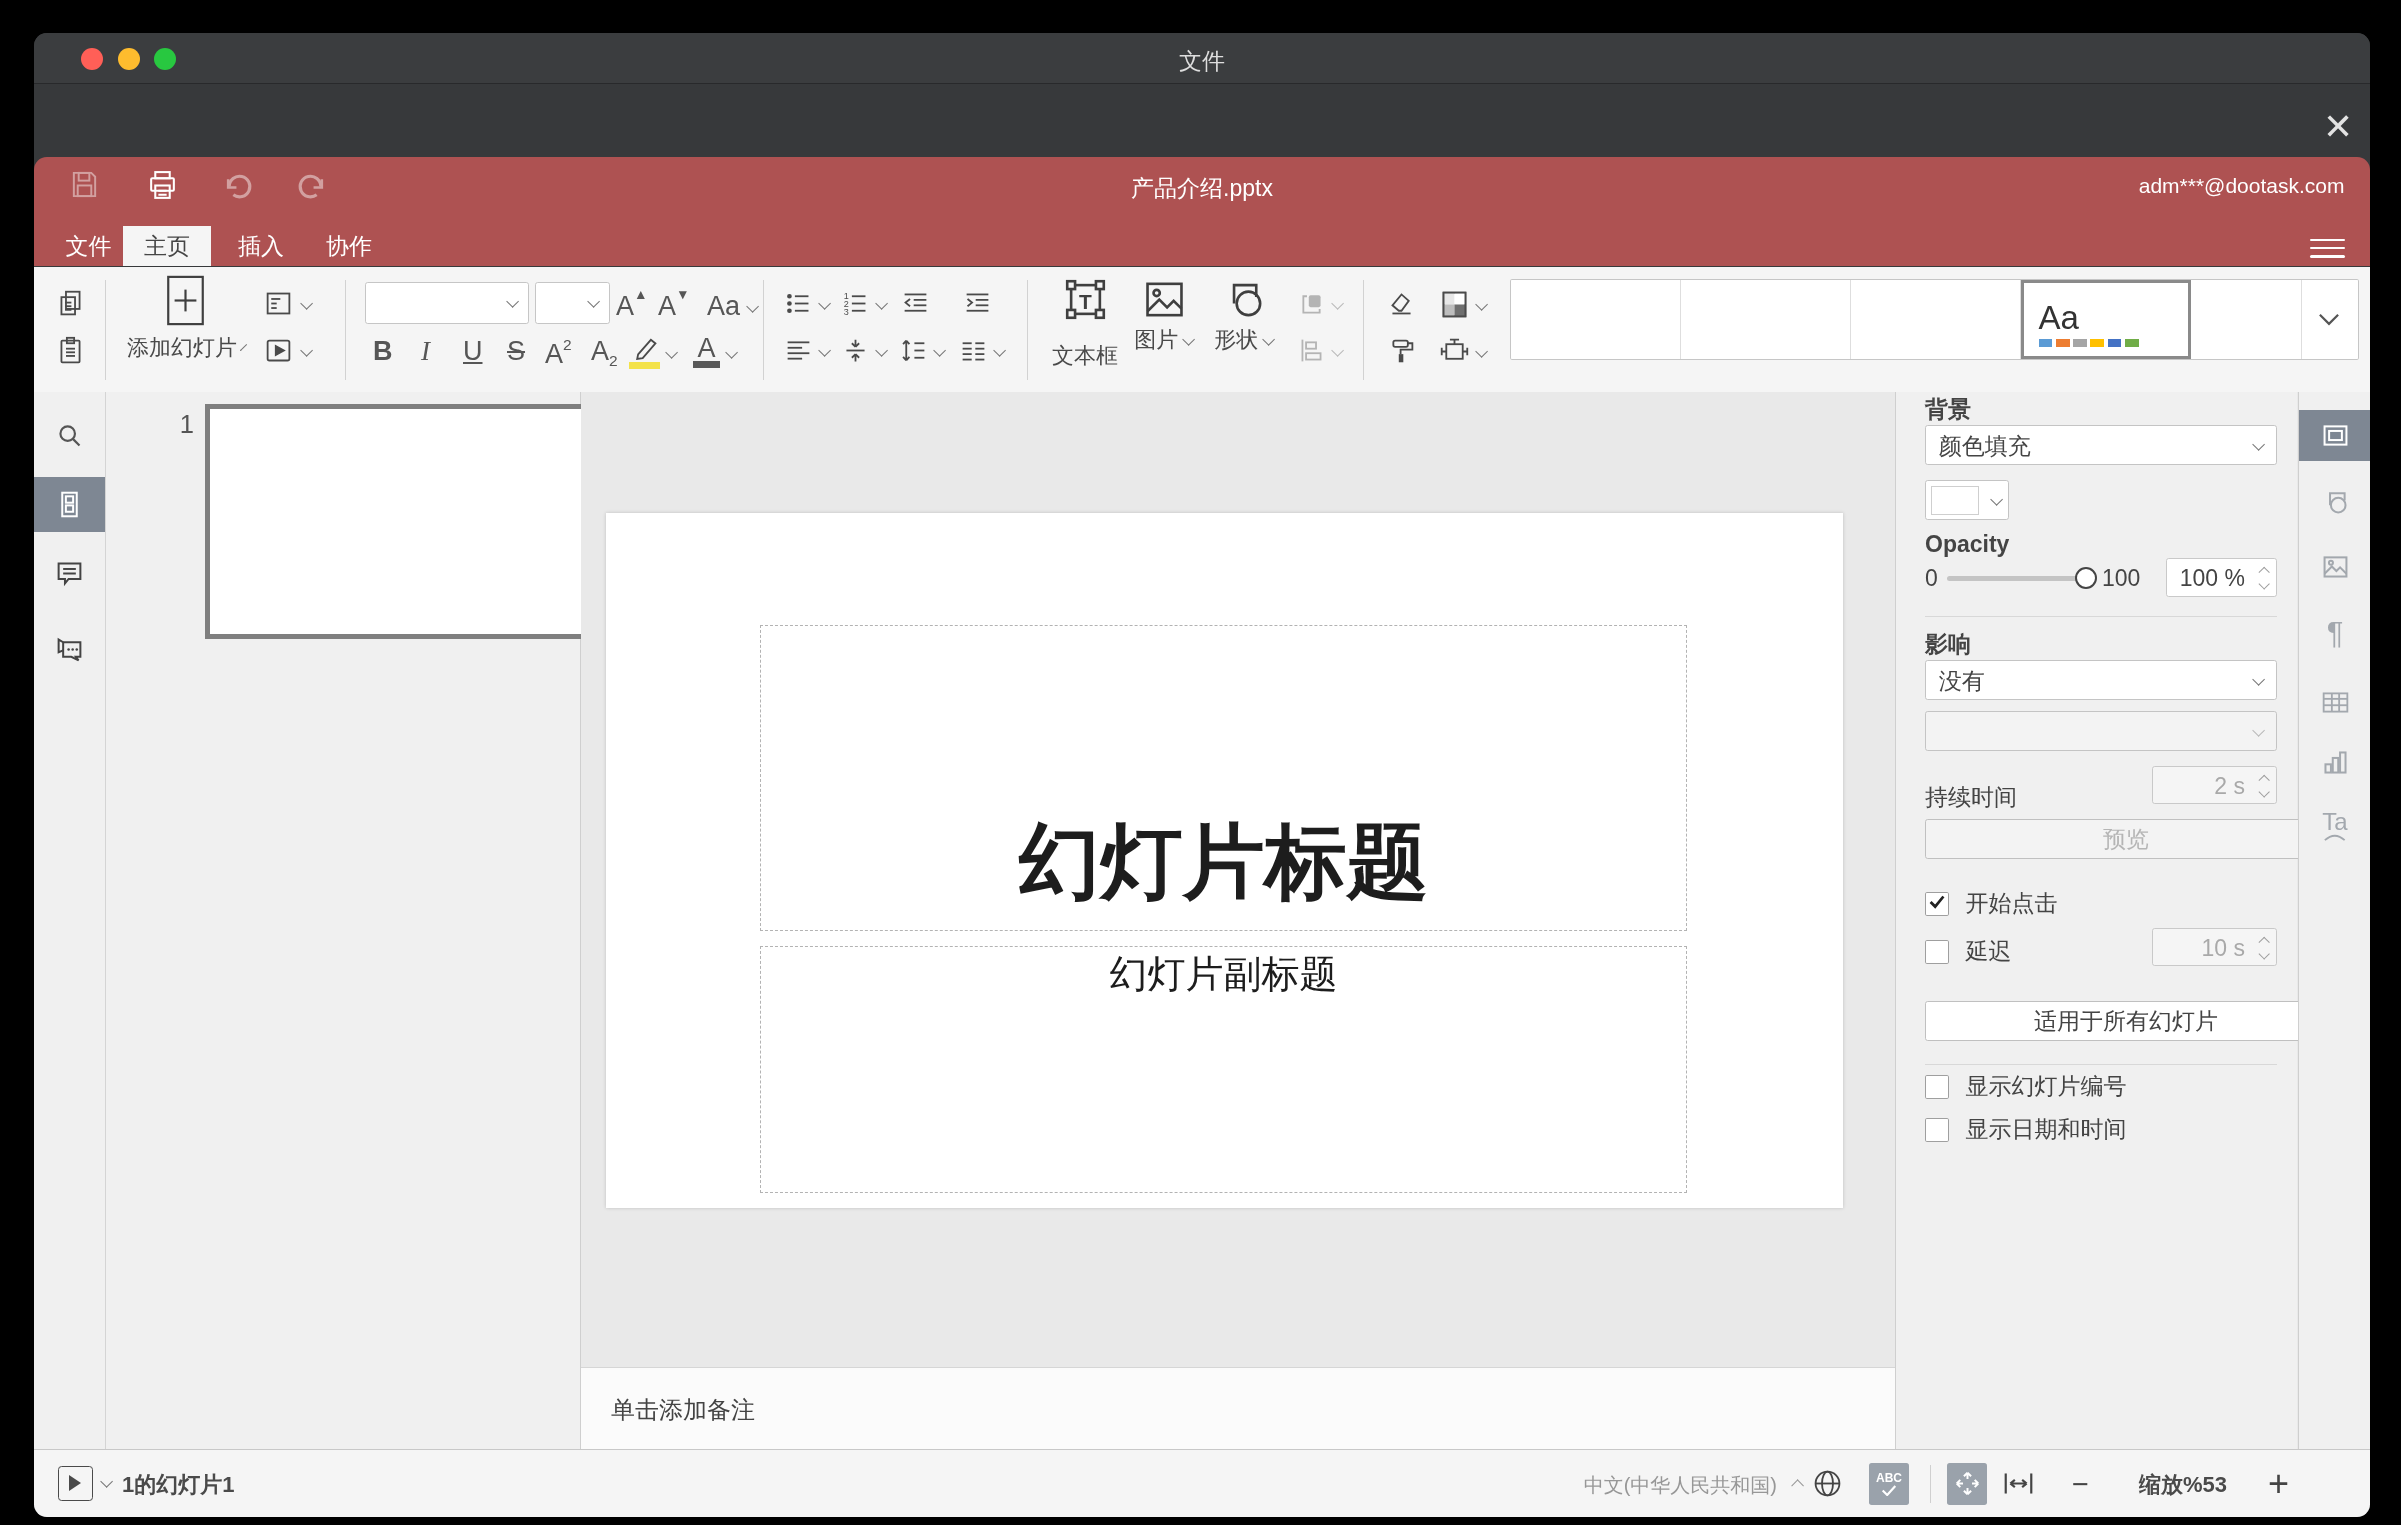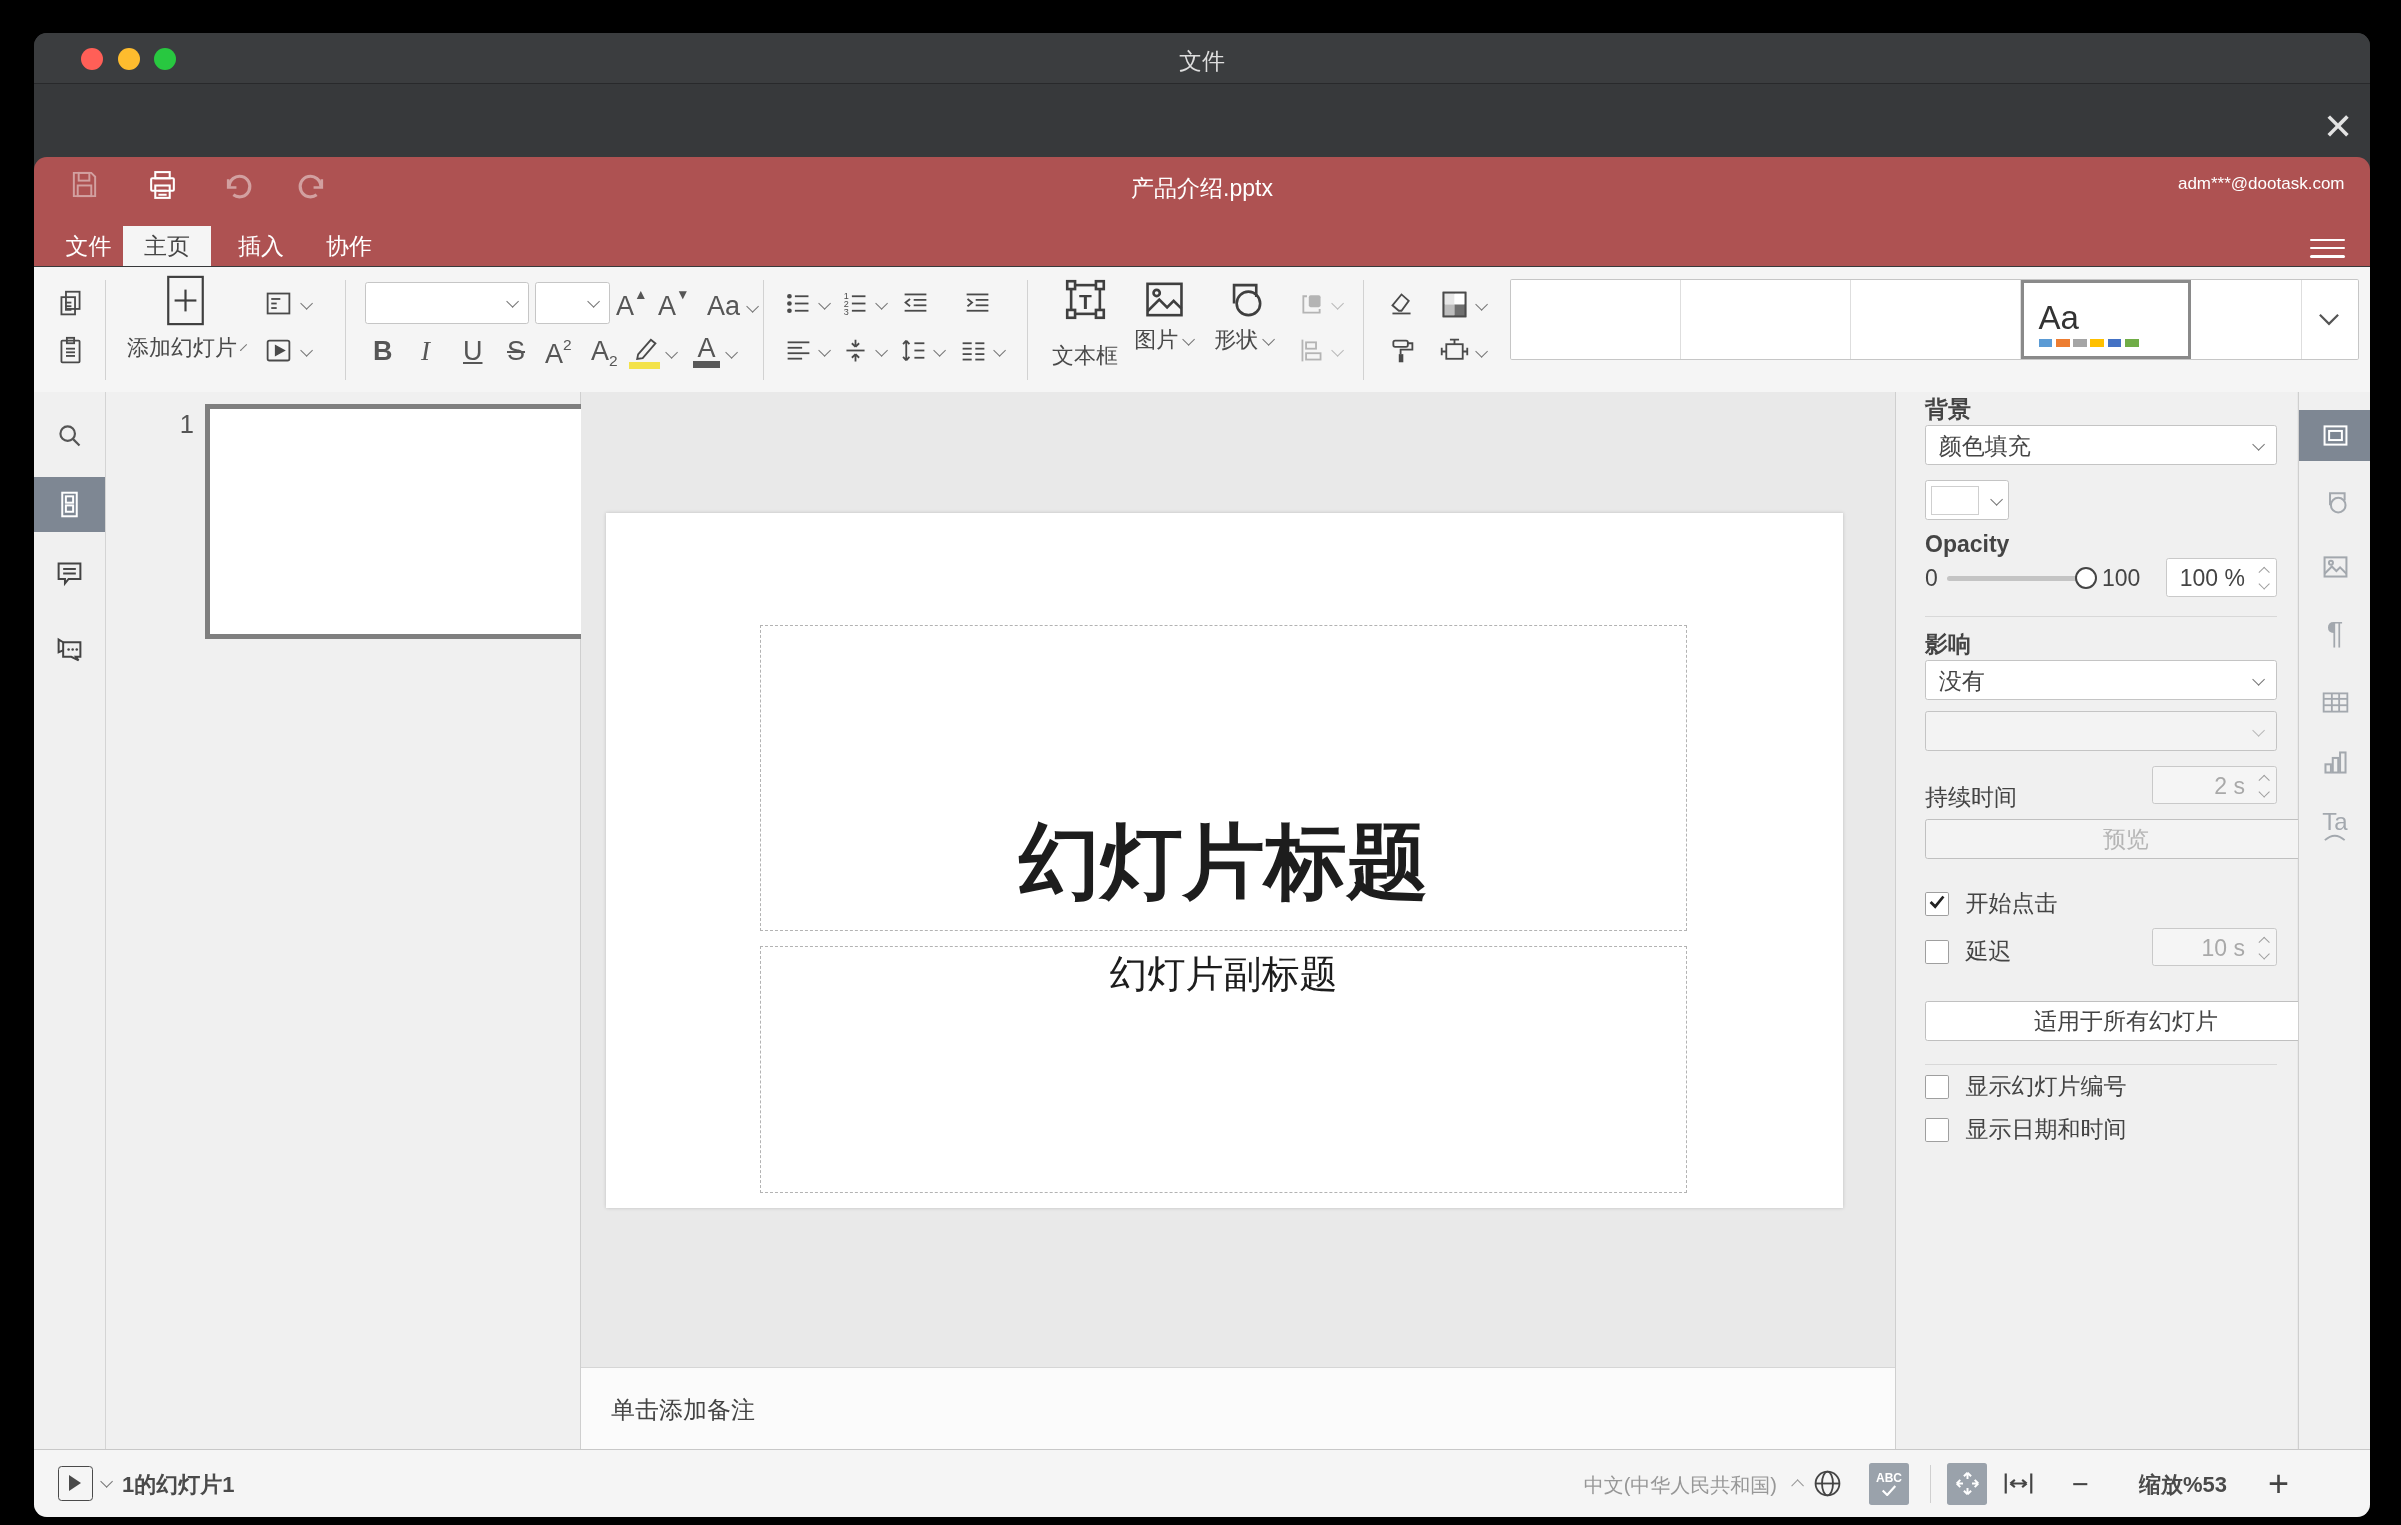--- a/index.html
+++ b/index.html
@@ -11,21 +11,21 @@
   .light{width:22px;height:22px;border-radius:50%;top:14.6px;}
   .mactitle{width:100%;text-align:center;top:12.8px;color:#dedede;font-size:23px;}
   
   .darkzone{left:0;top:51px;width:100%;height:73px;background:#37393b;overflow:hidden;}
   .closebtn{left:2281px;top:20px;width:46px;height:46px;color:#e3e3e3;font-size:36px;line-height:46px;text-align:center;}
   
   .redheader{left:0;top:124px;width:100%;height:109px;background:#ae5252;border-radius:12.8px 12.8px 0 0;}
   .qicon{top:12px;width:33px;height:33px;color:#fff;}
   .dim{opacity:.45;}
   .doctitle{left:0;width:100%;top:15.5px;text-align:center;color:#fff;font-size:23px;}
-  .useremail{right:25.5px;top:17.3px;color:#fff;font-size:17px;}
+  .useremail{right:25.5px;top:17.3px;color:#fff;font-size:21px;}
   .tabs{left:0;bottom:0;height:40px;width:100%;}
   .tab{height:40px;line-height:40px;text-align:center;color:#fff;font-size:23px;top:0;}
   .tab.active{background:#f5f5f5;color:#464646;}
   .hamburger{right:25.5px;bottom:9px;width:35px;height:24px;}
   .hamburger div{height:2.7px;background:#fff;margin:5.5px 0;border-radius:1.8px;}
   
   .toolbar{left:0;top:234px;width:100%;height:126px;background:#f5f5f5;border-bottom:0.9px solid #c9c9c9;}
   .vdiv{top:12.8px;height:100px;width:0.9px;background:#d2d2d2;}
   .tbtxt{color:#4a4a4a;font-size:22px;}
   .glyph{color:#565656;font-size:27px;}

